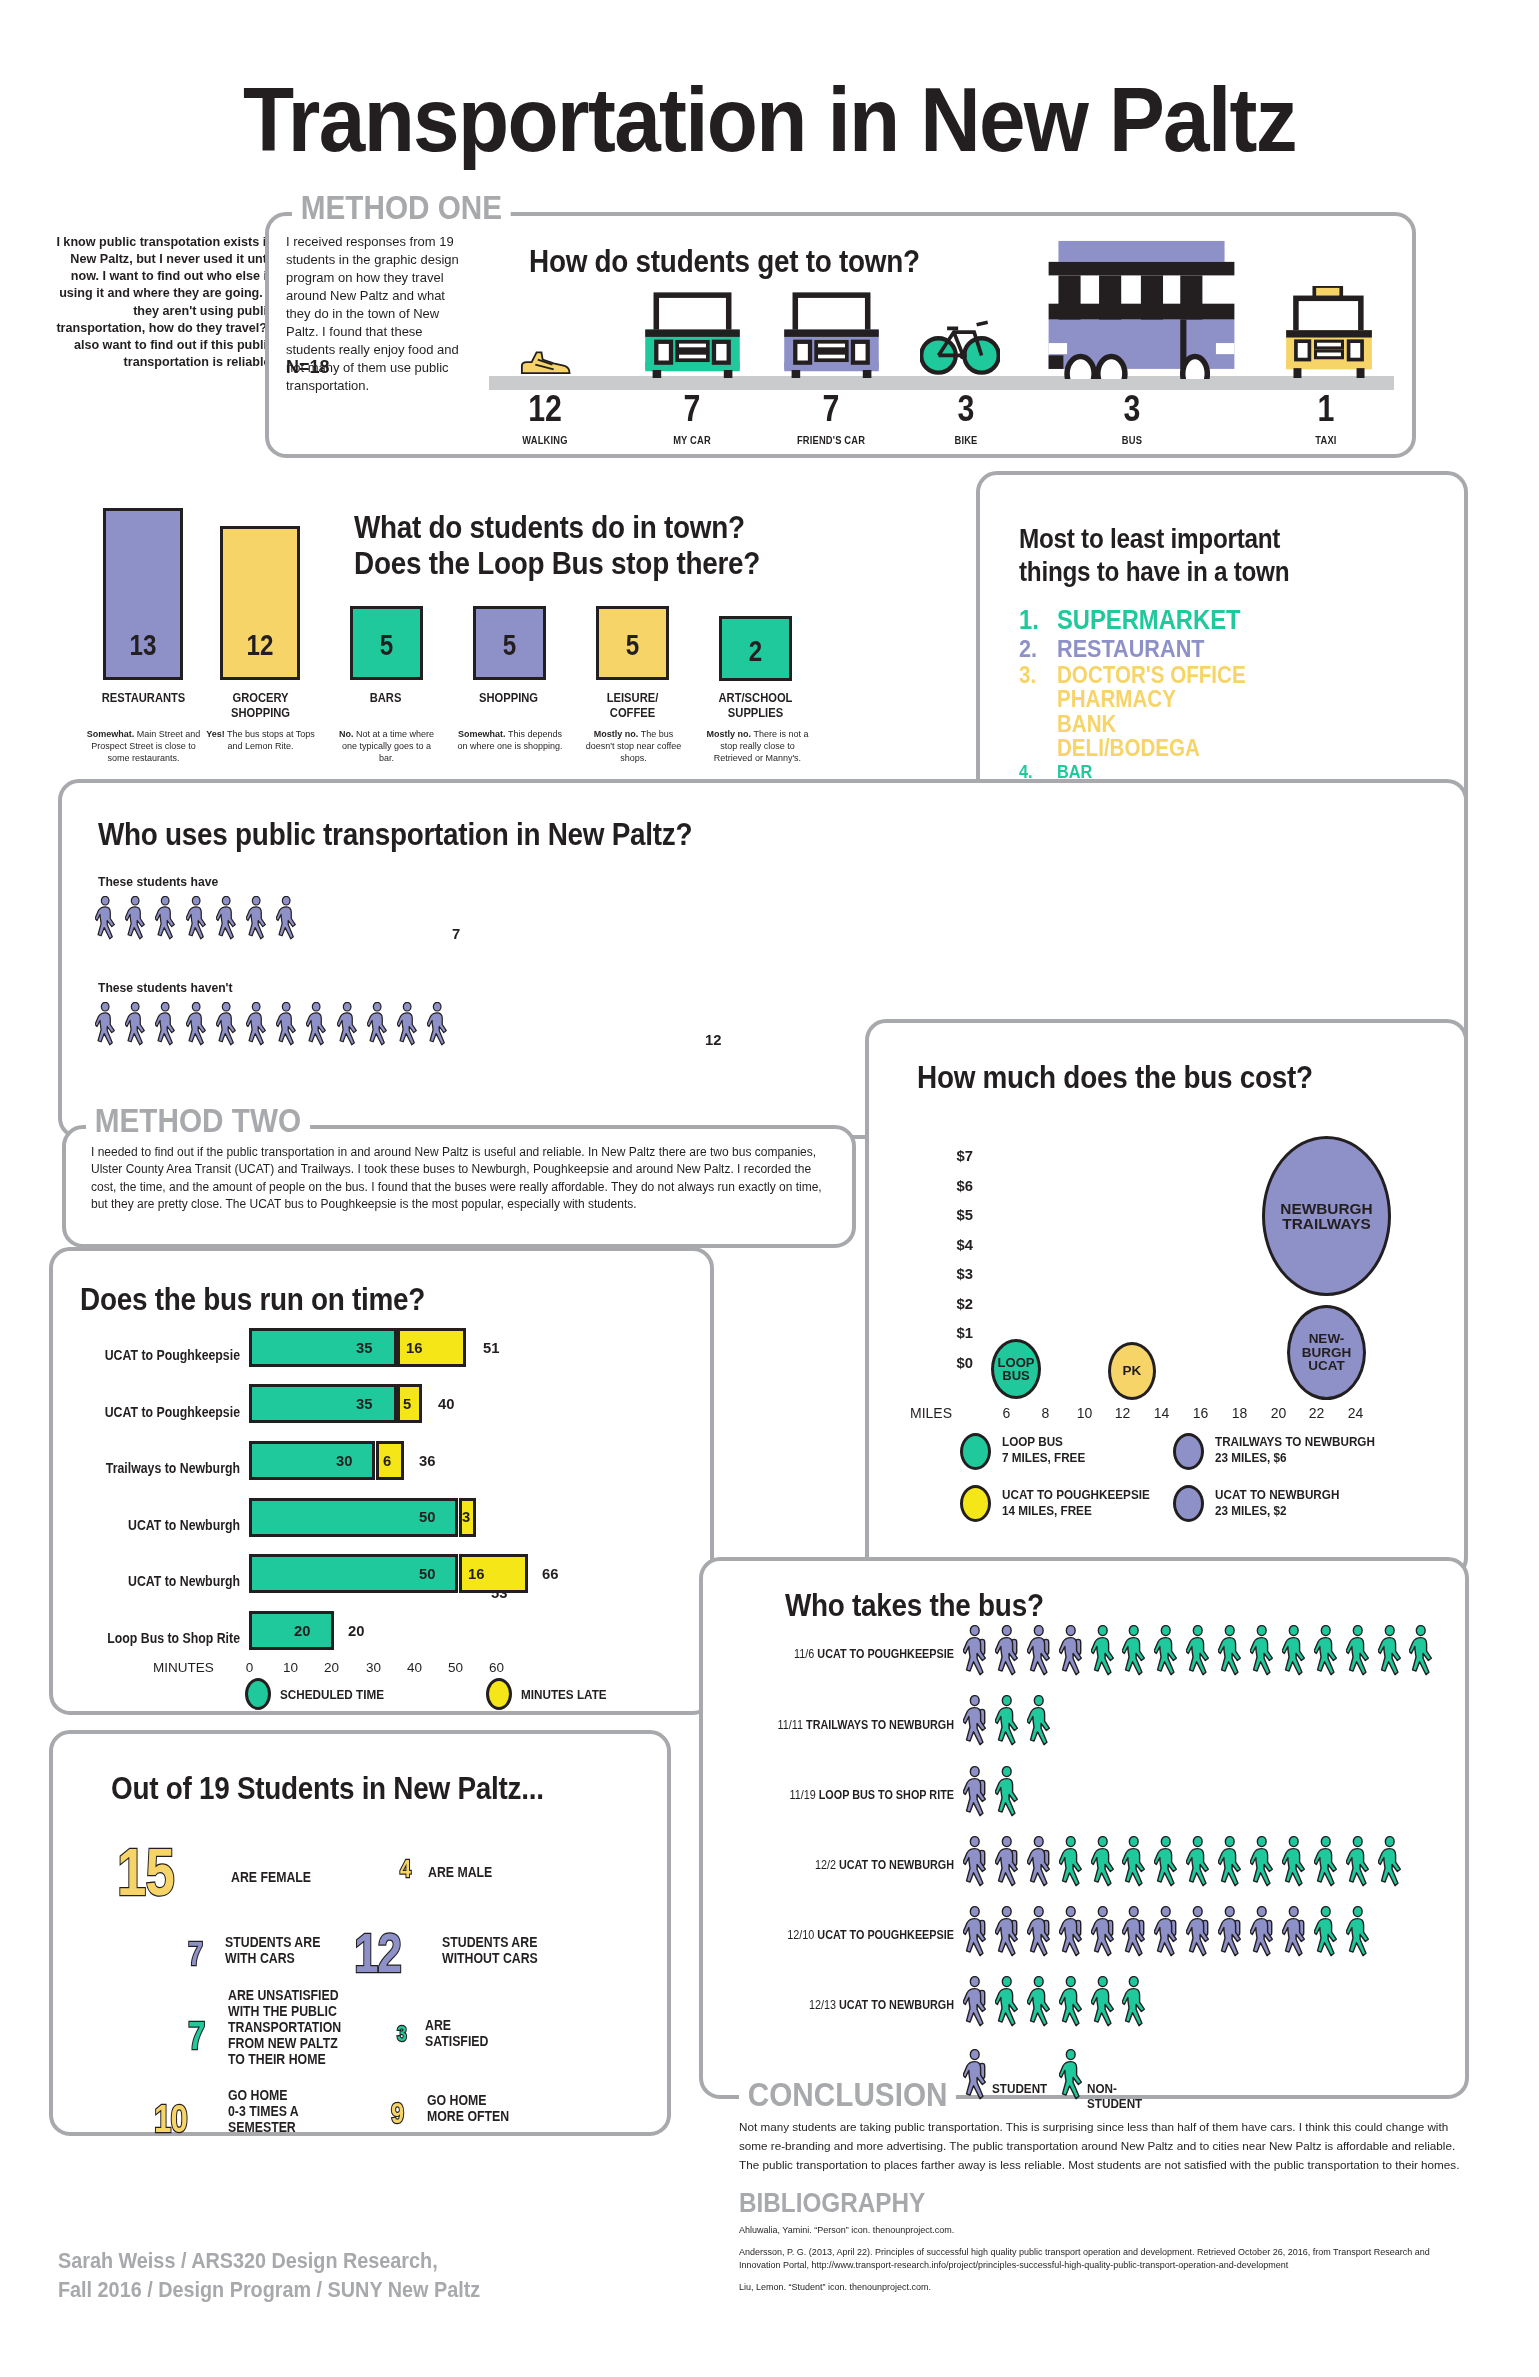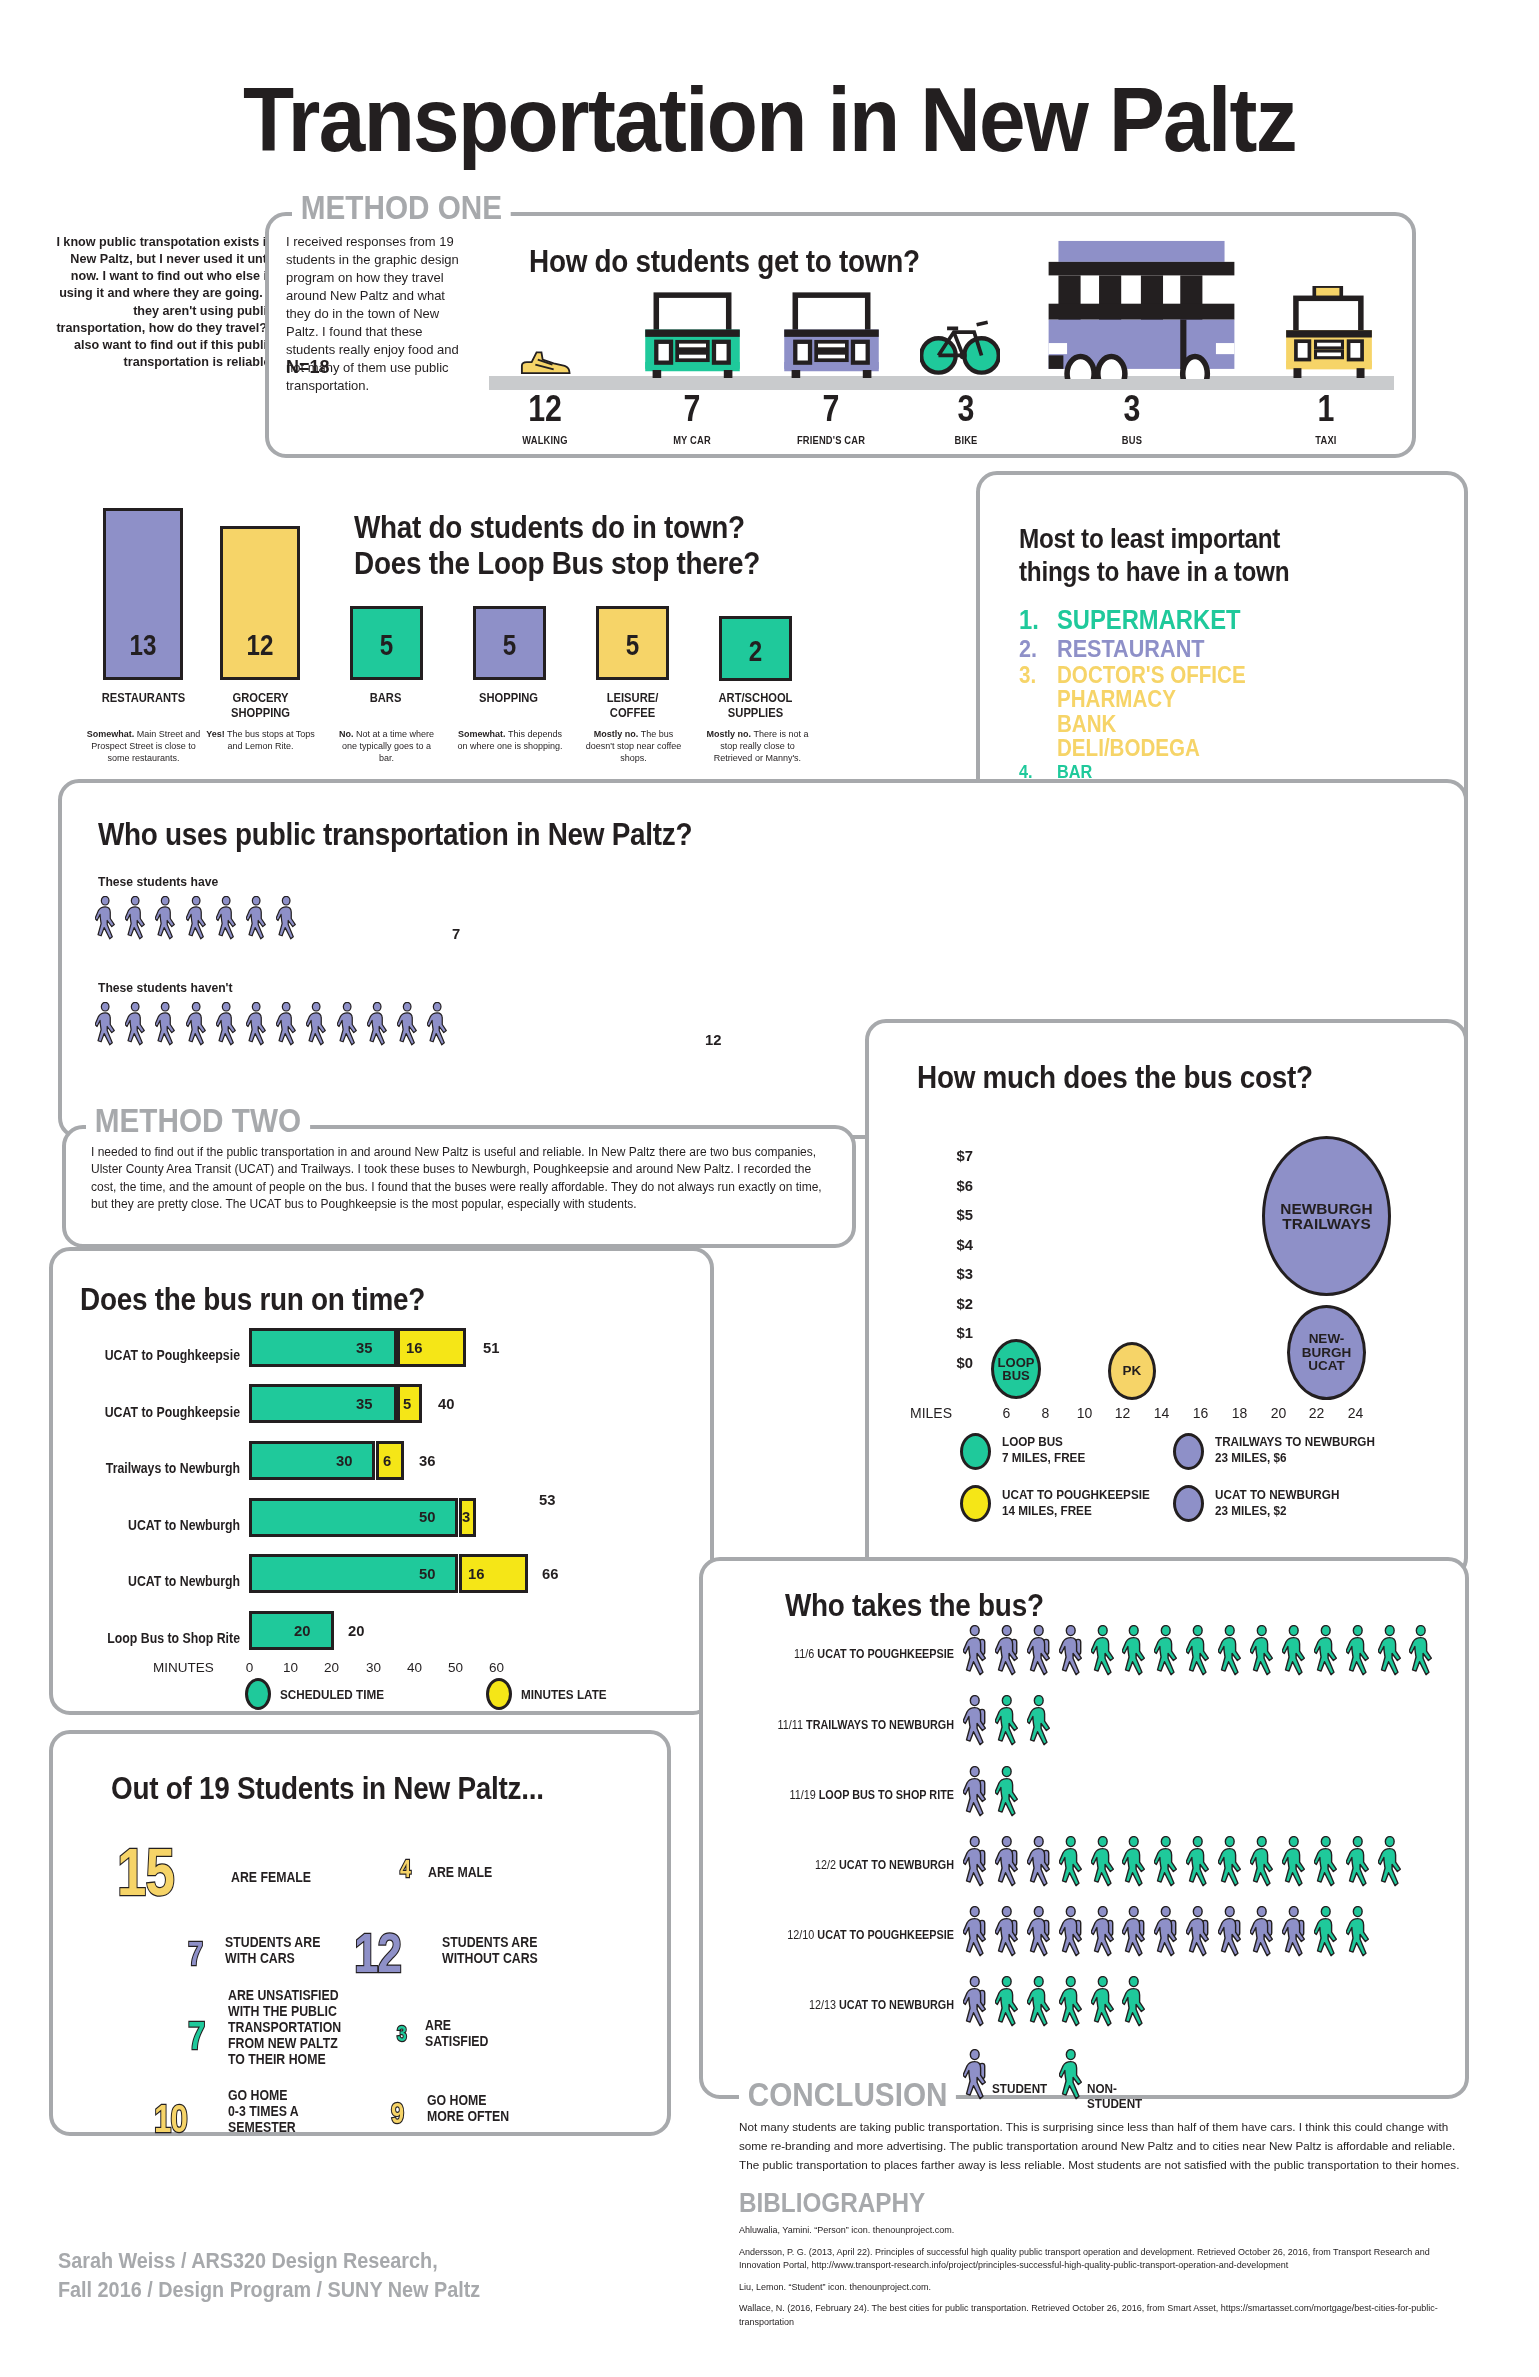--- a/index.html
+++ b/index.html
@@ -474,21 +474,21 @@
 <div class="hbar" style="left:376px; top:1441px; width:28px; height:39px; background:#F5E617;"></div>
 <div class="hb-in" style="left:336px; top:1453px;">30</div>
 <div class="hb-in" style="left:383px; top:1453px;">6</div>
 <div class="hb-total" style="left:419px; top:1453px;">36</div>
 
 <div class="hb-label" style="left:68px; top:1517px; width:172px;">UCAT to Newburgh</div>
 <div class="hbar" style="left:249px; top:1498px; width:209px; height:39px; background:#1FC99B;"></div>
 <div class="hbar" style="left:459px; top:1498px; width:16.6px; height:39px; background:#F5E617;"></div>
 <div class="hb-in" style="left:419px; top:1509px;">50</div>
 <div class="hb-in" style="left:462px; top:1509px;">3</div>
-<div class="hb-total" style="left:491px; top:1492px;margin-left:48px;">53</div>
+<div class="hb-total" style="left:491px; top:1585px;">53</div>
 
 <div class="hb-label" style="left:68px; top:1573px; width:172px;">UCAT to Newburgh</div>
 <div class="hbar" style="left:249px; top:1554px; width:209px; height:39px; background:#1FC99B;"></div>
 <div class="hbar" style="left:459px; top:1554px; width:69px; height:39px; background:#F5E617;"></div>
 <div class="hb-in" style="left:419px; top:1566px;">50</div>
 <div class="hb-in" style="left:468px; top:1566px;">16</div>
 <div class="hb-total" style="left:542px; top:1566px;">66</div>
 
 <div class="hb-label" style="left:68px; top:1630px; width:172px;">Loop Bus to Shop Rite</div>
 <div class="hbar" style="left:249px; top:1611px; width:85px; height:39px; background:#1FC99B;"></div>
@@ -977,20 +977,19 @@
 MORE OFTEN</div>
 
 <div class="section-tag" style="left:739px; top:2076px;">CONCLUSION</div>
 <div class="concl-body" style="left:739px; top:2118px; width:733px;">Not many students are taking public transportation. This is surprising since less than half of them have cars. I think this could change with some re-branding and  more advertising. The public transportation around New Paltz and to cities near New Paltz is affordable and reliable. The public transportation to places farther away is less reliable. Most students are not satisfied with the public transportation to their homes.</div>
 
 <div class="biblio-head" style="left:739px; top:2188px;">BIBLIOGRAPHY</div>
 <div class="abs" id="biblio-list" style="left:739px; top:2224px; width:733px;">
     <div class="biblio-item">Ahluwalia, Yamini. “Person” icon. thenounproject.com.</div>
     <div class="biblio-item">Andersson, P. G. (2013, April 22). Principles of successful high quality public transport operation and development. Retrieved October 26, 2016, from Transport Research and Innovation Portal, http://www.transport-research.info/project/principles-successful-high-quality-public-transport-operation-and-development</div>
     <div class="biblio-item">Liu, Lemon. “Student” icon. thenounproject.com.</div>
-    <div class="biblio-item">Wallace, N. (2016, February 24). The best cities for public transportation. Retrieved October 26, 2016, from Smart Asset, https://smartasset.com/mortgage/best-cities-for-public-transportation</div>
   </div>
 
 <div id="credit" style="left:58px; top:2247px;">
   <span>Sarah Weiss / ARS320 Design Research,</span><br>
   <span>Fall 2016 / Design Program / SUNY New Paltz</span>
 </div>
 
 
 </body></html>

